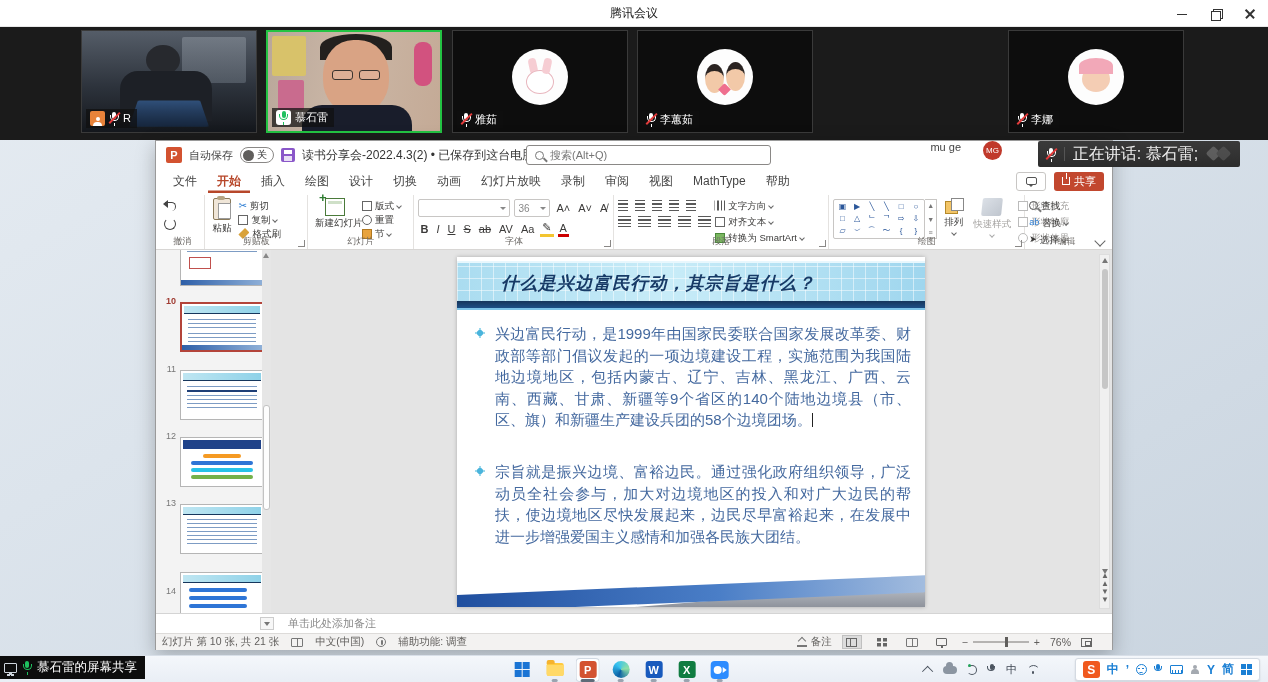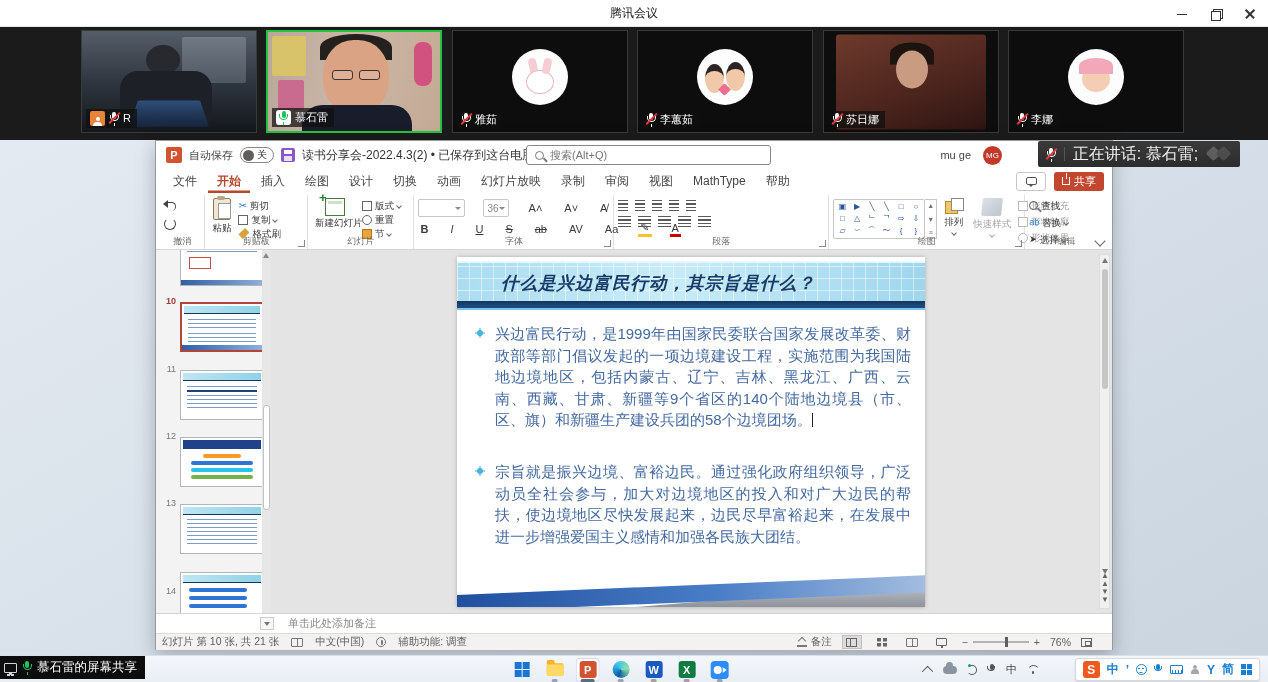--- a/index.html
+++ b/index.html
@@ -80,21 +80,21 @@
   .toggle .knob{width:11px;height:11px;border-radius:50%;background:#605e5c}
   .save-ico{width:14px;height:14px;background:#8a57c9;border-radius:2px;position:relative}
   .save-ico::before{content:"";position:absolute;left:3px;top:1.5px;width:8px;height:4px;background:#fff}
   .save-ico::after{content:"";position:absolute;left:3px;bottom:1.5px;width:8px;height:5px;background:#e8def5}
   .fname{font-size:12px;color:#333;white-space:nowrap}
   .caret-down{width:0;height:0;border-left:4px solid transparent;border-right:4px solid transparent;border-top:4px solid #555}
   .ppt-search{position:absolute;left:370px;top:4px;width:245px;height:20px;border:1px solid #8a8886;border-radius:3px;background:#fff;display:flex;align-items:center;gap:6px;padding:0 8px}
   .ppt-search input{border:none;outline:none;font-size:11px;color:#666;width:100%;background:transparent;font-family:inherit}
   .mag{width:9px;height:9px;border:1.5px solid #777;border-radius:50%;position:relative;flex:none}
   .mag::after{content:"";position:absolute;left:7px;top:7px;width:5px;height:1.5px;background:#777;transform:rotate(45deg)}
-  .acct{position:absolute;right:110px;top:0;height:28px;display:flex;align-items:center;gap:12px;font-size:11px;color:#444}
+  .acct{position:absolute;right:110px;top:0;height:28px;display:flex;align-items:flex-start;gap:22px;font-size:11px;color:#444}
   .acct .av{width:19px;height:19px;border-radius:50%;background:#c0392b;color:#fff;font-size:8px;display:flex;align-items:center;justify-content:center}
 
   .ppt-tabs{position:absolute;left:0;top:28px;width:100%;height:24px;background:#fff;display:flex;align-items:center;gap:2px;padding:0 8px;font-size:12px;color:#444}
   .tab{padding:3px 9px;cursor:pointer;white-space:nowrap}
   .tab.active{color:#b7472a;font-weight:bold;box-shadow:inset 0 -2.5px 0 #b7472a}
   .tabs-right{margin-left:auto;display:flex;align-items:center;gap:8px}
   .cmt-btn{width:30px;height:19px;border:1px solid #c8c6c4;border-radius:3px;background:#fff;display:flex;align-items:center;justify-content:center}
   .cmt-ico{width:11px;height:8px;border:1.2px solid #555;border-radius:2px;position:relative}
   .cmt-ico::after{content:"";position:absolute;left:1px;bottom:-3px;width:0;height:0;border-left:3px solid transparent;border-right:3px solid transparent;border-top:3px solid #555}
   .share-btn{height:19px;background:#c2472e;border-radius:3px;color:#fff;font-size:11px;display:flex;align-items:center;gap:4px;padding:0 8px;cursor:pointer}
@@ -116,21 +116,21 @@
   .ic-paste::before{content:"";position:absolute;left:3px;top:-3px;width:8px;height:4px;background:#b5a585;border-radius:2px}
   .ic-paste::after{content:"";position:absolute;left:4px;top:4px;width:11px;height:14px;background:#fff;border:1px solid #9a9a9a}
   .ic-newslide{width:20px;height:18px;border:1.5px solid #4a7a3a;background:#fff;position:relative}
   .ic-newslide::before{content:"";position:absolute;left:2px;top:2px;width:14px;height:3px;background:#cfe0c8}
   .ic-newslide::after{content:"+";position:absolute;left:-7px;top:-9px;color:#2e7d32;font-size:13px;font-weight:bold}
   .ic-cut{font-size:10px;color:#2b7cd3}
   .ic-sq{width:10px;height:10px;border:1.2px solid #666;background:#fff}
   .ic-brush{width:11px;height:11px;background:#d9a23a;clip-path:polygon(0 60%,60% 0,100% 40%,40% 100%)}
   .combo{height:18px;border:1px solid #c8c6c4;border-radius:2px;background:#fff;color:#888;font-size:10px;display:flex;align-items:center;justify-content:space-between;padding:0 3px}
   .combo .dn{width:0;height:0;border-left:3px solid transparent;border-right:3px solid transparent;border-top:3px solid #888}
-  .fontrow{display:flex;align-items:center;gap:18px}
+  .fontrow{display:flex;align-items:center;gap:4px}
   .fbtn{font-size:11px;color:#3b3a39;padding:0 2px}
   .fbtn.b{font-weight:bold}.fbtn.i{font-style:italic}.fbtn.u{text-decoration:underline}.fbtn.s{text-decoration:line-through}
   .lines{width:13px;height:11px;background:repeating-linear-gradient(to bottom,#595959 0 1.4px,transparent 1.4px 3.4px)}
   .lines.sm{width:10px}
   .gallery{width:92px;height:40px;border:1px solid #c8c6c4;border-radius:2px;display:grid;grid-template-columns:repeat(6,1fr);align-items:center;justify-items:center;font-size:8px;color:#2b579a;padding:1px}
   .gal-col{width:12px;height:40px;border:1px solid #c8c6c4;border-left:none;display:flex;flex-direction:column;align-items:center;justify-content:space-between;padding:2px 0;color:#777;font-size:7px}
   .gray{color:#a5a3a1}
   .ic-shape{width:18px;height:16px;position:relative}
   .ic-shape::before{content:"";position:absolute;left:0;top:3px;width:11px;height:11px;background:#f3c567;border:1px solid #b58a2a}
   .ic-shape::after{content:"";position:absolute;left:6px;top:0;width:11px;height:11px;background:#fff;border:1px solid #888}
@@ -350,34 +350,20 @@
         </div>
       <div class="vname">
         <span class="mic muted">
             <b></b>
             <i></i>
             <u></u>
           </span>
         <span>李蕙茹</span>
       </div>
     </div>
-    <div class="vtile" style="left:823px">
-      <div class="t5-photo">
-        <div class="t5-hair"></div>
-          <div class="t5-face"></div>
-      </div>
-      <div class="vname">
-        <span class="mic muted">
-            <b></b>
-            <i></i>
-            <u></u>
-          </span>
-        <span>苏日娜</span>
-      </div>
-    </div>
     <div class="vtile" style="left:1008px">
       <div class="avatar-circle">
           <span class="av-baby"></span>
         </div>
       <div class="vname">
         <span class="mic muted">
             <b></b>
             <i></i>
             <u></u>
           </span>
@@ -541,20 +527,37 @@
             <span class="lines sm"></span>
             <span class="lines sm"></span>
           </div>
           <div class="fontrow" style="gap:7px">
             <span class="lines"></span>
             <span class="lines"></span>
             <span class="lines"></span>
             <span class="lines"></span>
             <span class="lines"></span>
           </div>
+        </div>
+        <div class="col" style="padding-top:2px;gap:3px">
+          <span class="rsm">
+              <span class="lines sm" style="transform:rotate(90deg)"></span>
+              <span>文字方向</span> 
+              <span class="chev-dn" style="width:4px;height:4px"></span>
+            </span>
+          <span class="rsm">
+              <span class="ic-sq"></span>
+              <span>对齐文本</span> 
+              <span class="chev-dn" style="width:4px;height:4px"></span>
+            </span>
+          <span class="rsm">
+              <span class="ic-sq" style="background:#7bb661;border-color:#4a8a3a"></span>
+              <span>转换为 SmartArt</span> 
+              <span class="chev-dn" style="width:4px;height:4px"></span>
+            </span>
         </div>
         <span class="rlabel">段落</span>
         <span class="launcher"></span>
       </div>
 
       <div class="rgroup" style="width:196px">
         <div style="display:flex;padding-top:2px">
           <div class="gallery">
             <span>▣</span>
               <span>▶</span>

